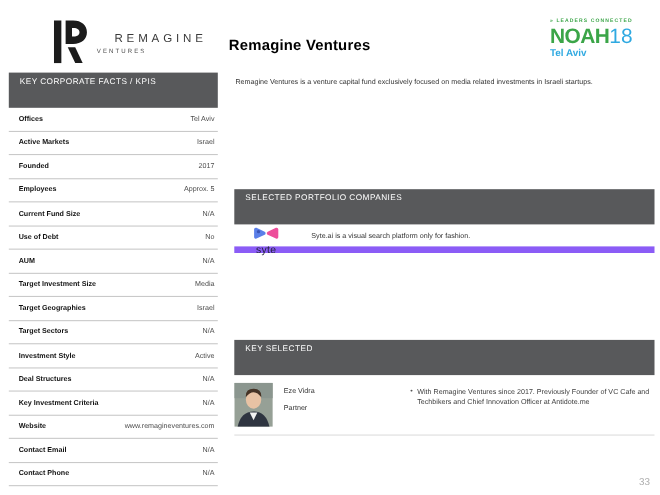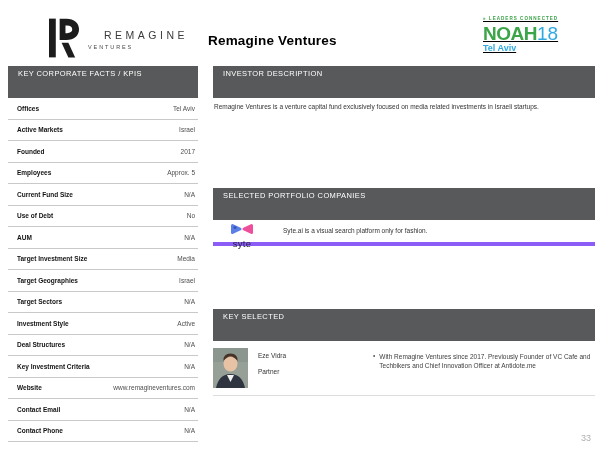--- a/index.html
+++ b/index.html
@@ -15,21 +15,21 @@
   .slide{position:relative;width:600px;height:450px;background:#fff;overflow:hidden;}
 
   
   .brand-logo{position:absolute;left:49px;top:18px;display:flex;align-items:flex-start;}
   .brand-mark{display:block;}
   .brand-mark .ink{fill:#1c1c1c;}
   .brand-text{margin-left:8px;margin-top:11px;color:#3a3a3a;}
   .brand-name{font-size:10.5px;letter-spacing:3.5px;font-weight:400;padding-left:16px;}
   .brand-sub{font-size:5.5px;letter-spacing:1.9px;margin-top:2.5px;color:#4a4a4a;}
   .page-title{position:absolute;left:208px;top:33px;font-size:13.5px;font-weight:bold;color:#000;letter-spacing:0.2px;}
-  .noah-logo{position:absolute;left:483px;top:17px;line-height:1;text-decoration:underline;}
+  .noah-logo{position:absolute;left:500px;top:17px;line-height:1;}
   .noah-tagline{color:var(--noah-green);font-size:4.6px;font-weight:bold;letter-spacing:1px;margin-bottom:2px;}
   .noah-name-row{white-space:nowrap;}
   .noah-name{color:var(--noah-green);font-size:19px;font-weight:800;letter-spacing:-0.5px;}
   .noah-year{color:var(--noah-blue);font-size:19px;font-weight:400;}
   .noah-city{color:var(--noah-blue);font-size:9px;font-weight:bold;margin-top:1px;}
 
   
   .bar{background:var(--section-bar);color:#fff;height:32px;line-height:16px;
        font-size:7.5px;letter-spacing:0.4px;padding-left:10px;}
 
@@ -37,22 +37,22 @@
   .facts{position:absolute;left:8px;top:66px;width:190px;}
   .fact-row{display:flex;justify-content:space-between;align-items:center;
             height:21.5px;border-bottom:1px solid #c9c9c9;padding:0 3px 0 9px;}
   .fact-label{font-size:6.5px;font-weight:bold;color:#121212;}
   .fact-value{font-size:6.5px;color:#4d4d4d;text-align:right;}
 
   
   .desc{position:absolute;left:213px;top:66px;width:382px;}
   .desc-text{font-size:6.5px;color:#333;margin:5px 0 0 1px;line-height:1.35;}
 
-  .portfolio{position:absolute;left:213px;top:188px;width:382px;}
-  .company-row{position:relative;height:26px;border-bottom:4px solid #8b5cf6;}
+  .portfolio{position:absolute;left:213px;top:172px;width:382px;}
+  .company-row{position:relative;height:26px;border-bottom:6px solid #8b5cf6;}
   .company-logo{position:absolute;left:12px;top:1px;width:34px;text-align:center;}
   .company-logo-name{font-size:9.5px;color:#23233a;letter-spacing:0.3px;margin-top:-1px;}
   .syte-tri-left{fill:var(--syte-blue);stroke:var(--syte-blue);stroke-width:3;stroke-linejoin:round;}
   .syte-tri-right{fill:var(--syte-pink);stroke:var(--syte-pink);stroke-width:3;stroke-linejoin:round;}
   .syte-dot{fill:#3B55B5;}
   .company-desc{position:absolute;left:70px;top:7px;font-size:6.5px;color:#333;}
 
   .contacts{position:absolute;left:213px;top:309px;width:382px;}
   .contact-row{position:relative;height:55px;border-bottom:1px solid #ddd;}
   .contact-photo{position:absolute;left:0;top:7px;display:block;}
@@ -157,21 +157,20 @@
           <span class="fact-value">N/A</span>
         </div>
         <div class="fact-row">
           <span class="fact-label">Contact Phone</span>
           <span class="fact-value">N/A</span>
         </div>
       </div>
   </aside>
 
   <section class="desc">
-    <div class="bar">INVESTOR DESCRIPTION</div>
     <p class="desc-text">Remagine Ventures is a venture capital fund exclusively focused on media related investments in Israeli startups.</p>
   </section>
 
   <section class="portfolio">
     <div class="bar">SELECTED PORTFOLIO COMPANIES</div>
     <div class="company-row">
       <div class="company-logo">
         <svg width="24" height="12" viewBox="0 0 24 12">
           <polygon class="syte-tri-left" points="2.5,2.5 10,6 2.5,9.5"></polygon>
           <polygon class="syte-tri-right" points="21.5,2.5 14,6 21.5,9.5"></polygon>

